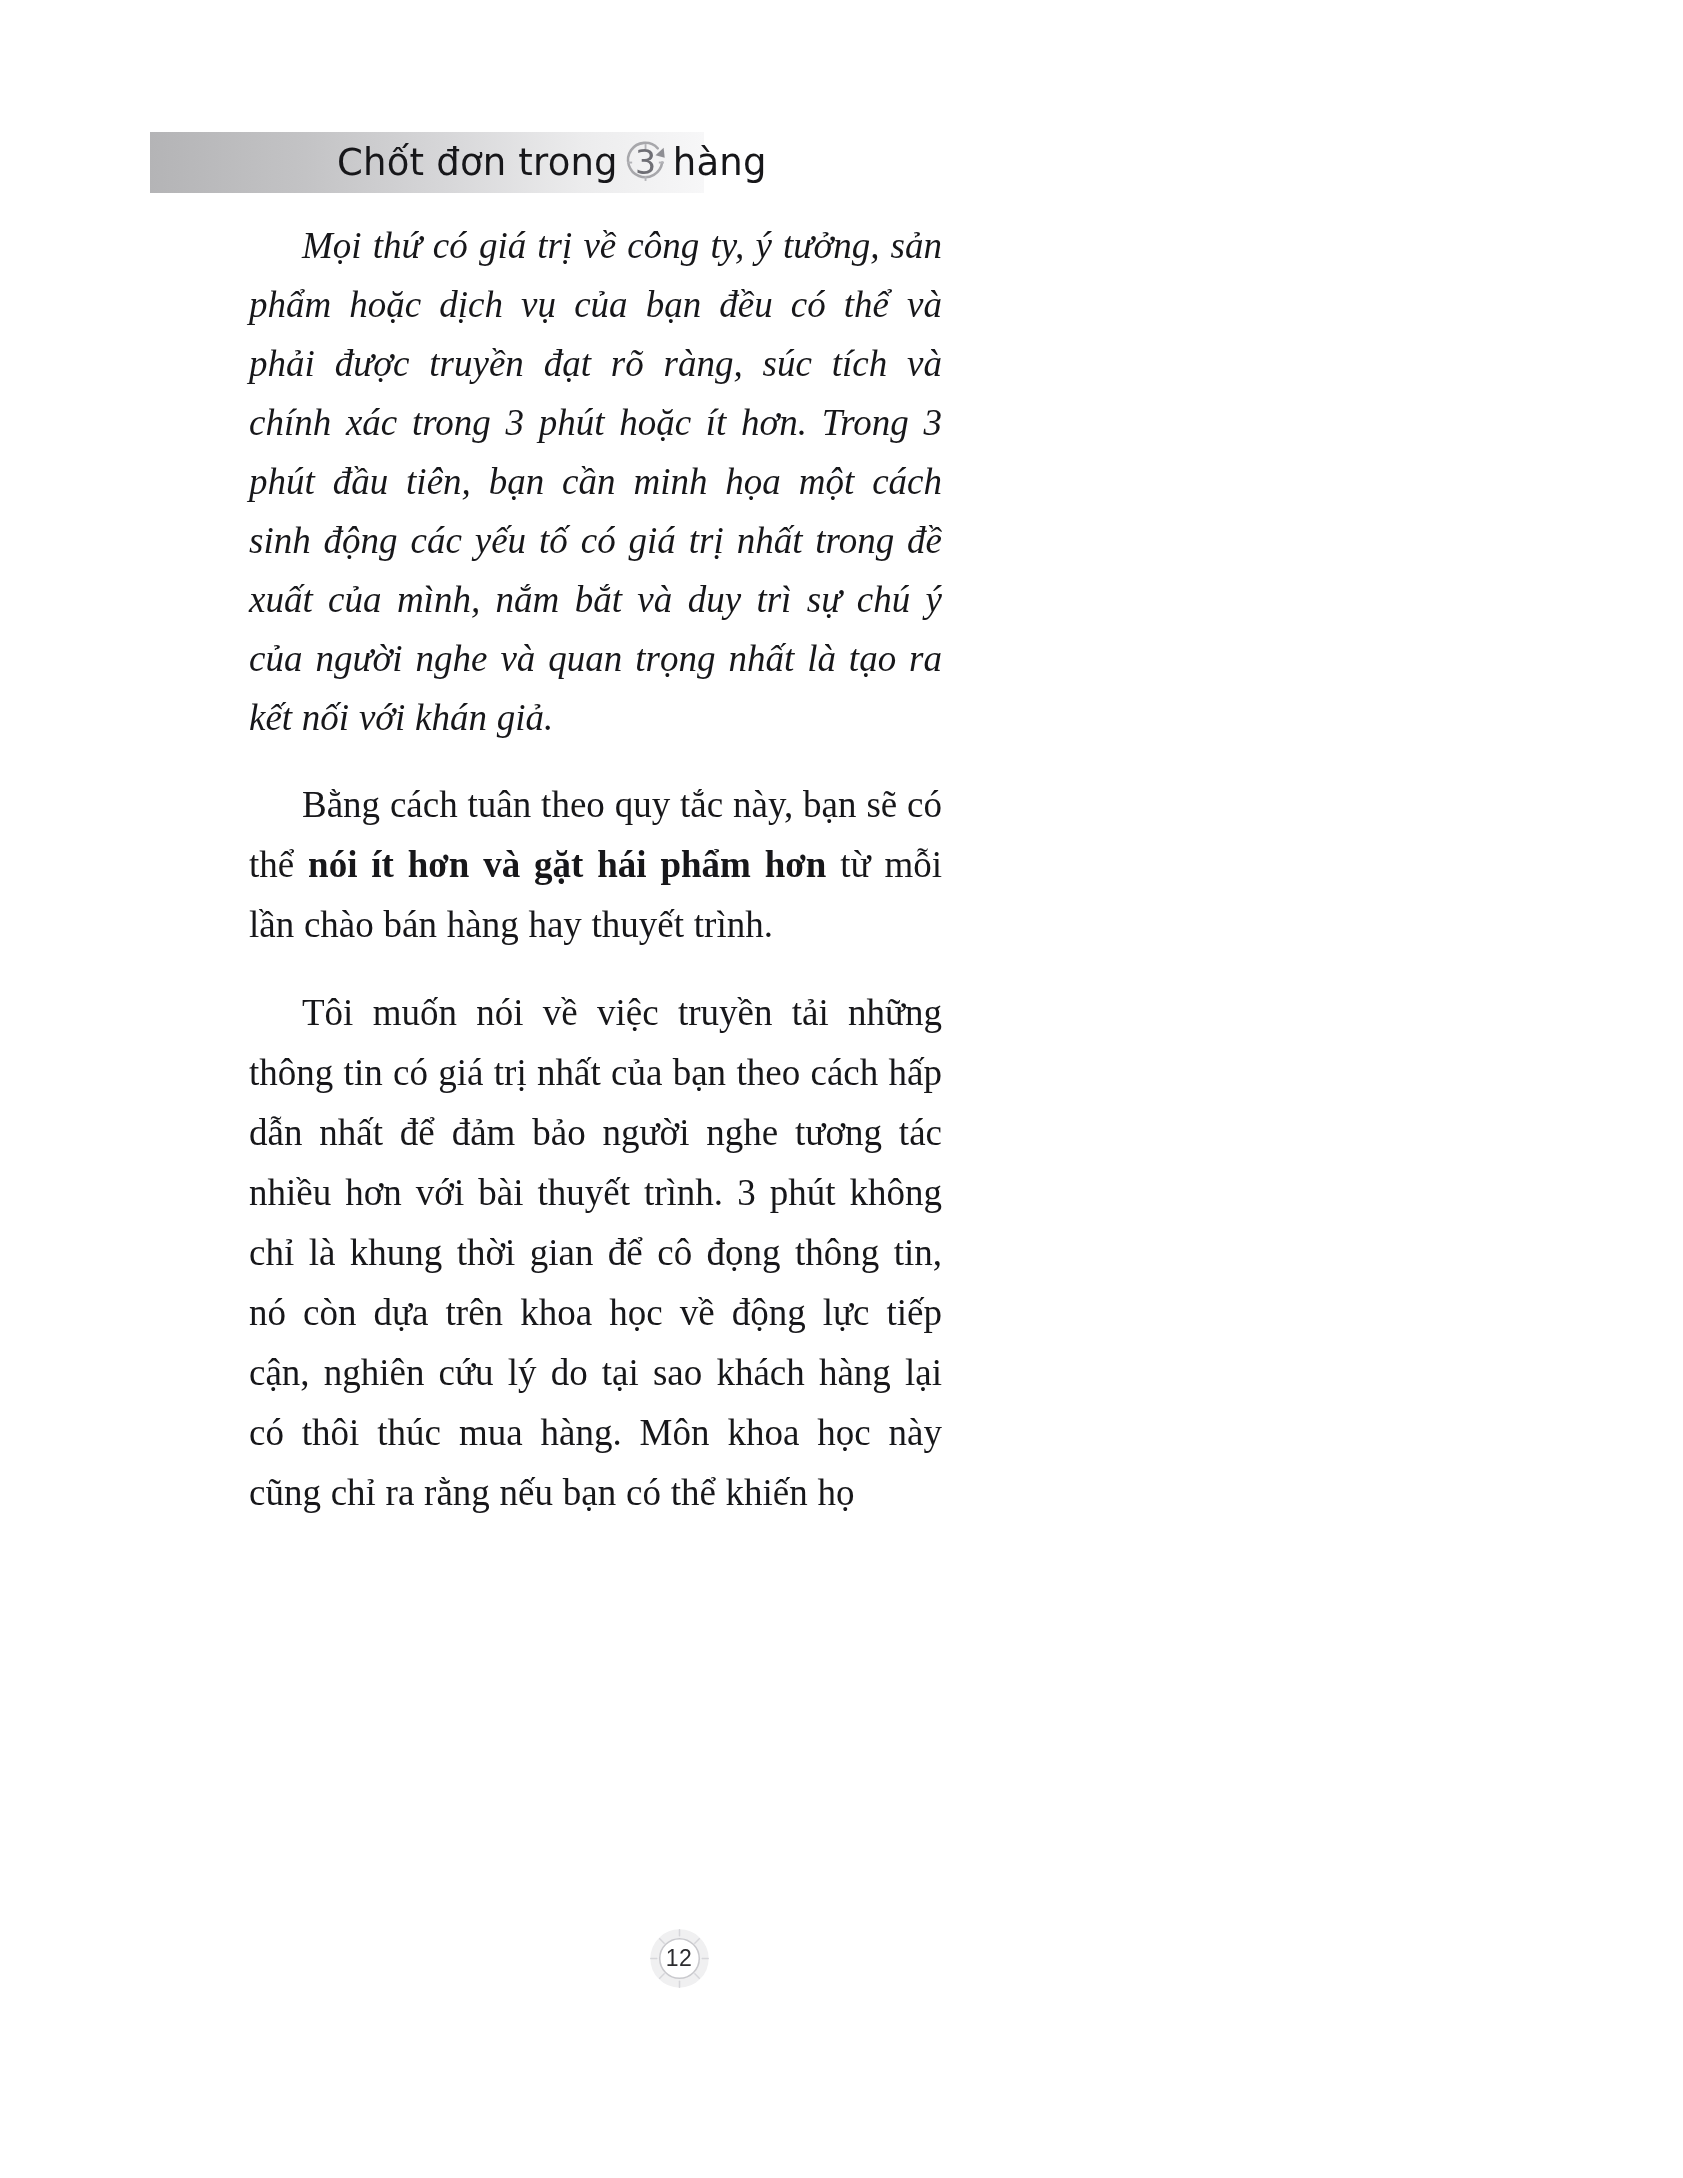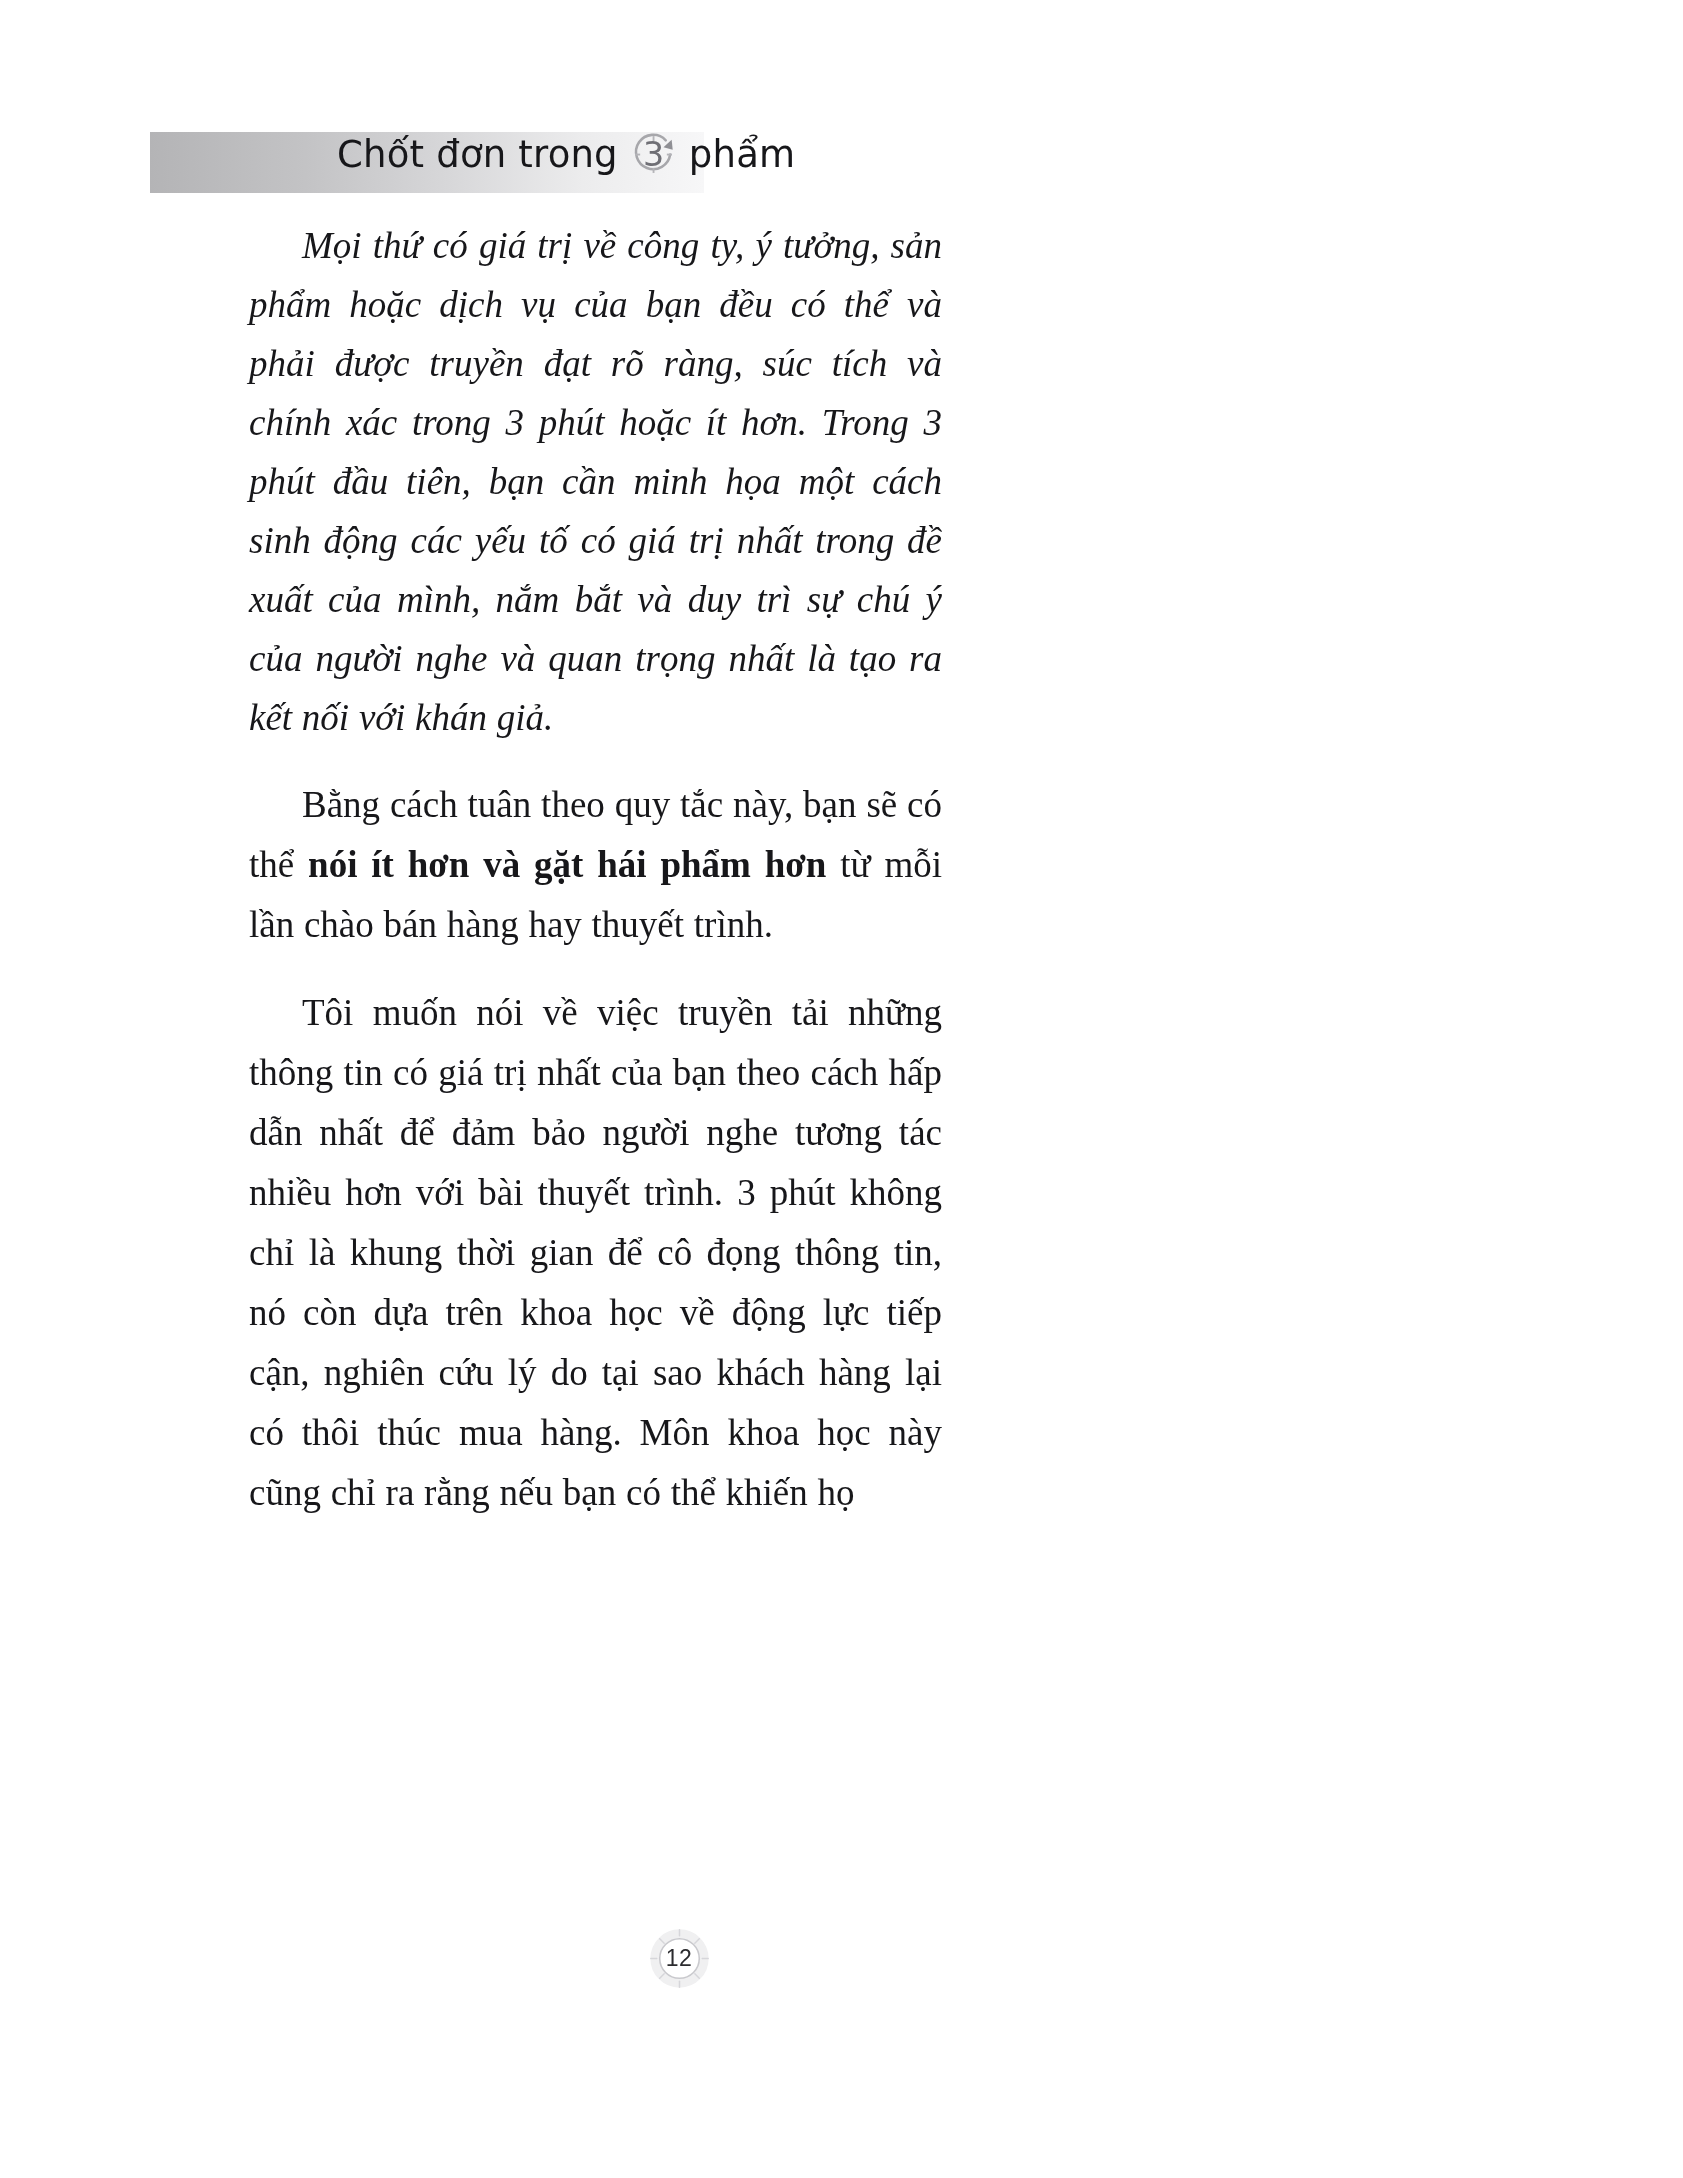--- a/index.html
+++ b/index.html
@@ -26,25 +26,25 @@
     background: linear-gradient(to right, #b4b4b6 0%, #c3c3c5 28%, #d8d8da 55%, #ececed 78%, #f7f7f8 100%);
     display: flex;
     align-items: center;
     justify-content: flex-end;
     padding-right: 0px;
     box-sizing: border-box;
   }
   .header-title-wrap {
     position: absolute;
     left: 337px;
-    top: 124px;
+    top: 132px;
     height: 61px;
     display: flex;
     align-items: center;
-    gap: 10px;
+    gap: 2px;
     white-space: nowrap;
   }
   .header-title-text {
     font-family: "DejaVu Sans", "Liberation Sans", sans-serif;
     font-size: 37px;
     font-weight: 400;
     color: #17171a;
     letter-spacing: 0.2px;
   }
   .clock3 {
@@ -134,21 +134,21 @@
 
       <rect x="25.1" y="7.2" width="1.9" height="5.2" fill="#b4b4b8"></rect>
       <rect x="25.1" y="39.6" width="1.9" height="5.2" fill="#b4b4b8"></rect>
       <rect x="7.2" y="25.1" width="5.2" height="1.9" fill="#b4b4b8"></rect>
       <rect x="39.6" y="25.1" width="5.2" height="1.9" fill="#b4b4b8"></rect>
 
       <text x="26" y="38" text-anchor="middle" font-family="DejaVu Sans, Liberation Sans, sans-serif" font-size="34" fill="#6f6f75">3</text>
     </svg>
   </span>
 
-  <span class="header-title-text">phẩm</span>
+  <span class="header-title-text">hàng</span>
 </div>
 
 <div class="page-body">
 
   <p class="para italic">Mọi thứ có giá trị về công ty, ý tưởng, sản phẩm hoặc dịch vụ của bạn đều có thể và phải được truyền đạt rõ ràng, súc tích và chính xác trong 3 phút hoặc ít hơn. Trong 3 phút đầu tiên, bạn cần minh họa một cách sinh động các yếu tố có giá trị nhất trong đề xuất của mình, nắm bắt và duy trì sự chú ý của người nghe và quan trọng nhất là tạo ra kết nối với khán giả.</p>
 
   <p class="para"><span>Bằng cách tuân theo quy tắc này, bạn sẽ có thể </span><b>nói ít hơn và gặt hái phẩm hơn</b><span> từ mỗi lần chào bán hàng hay thuyết trình.</span></p>
 
 
   <p class="para lastpara">Tôi muốn nói về việc truyền tải những thông tin có giá trị nhất của bạn theo cách hấp dẫn nhất để đảm bảo người nghe tương tác nhiều hơn với bài thuyết trình. 3 phút không chỉ là khung thời gian để cô đọng thông tin, nó còn dựa trên khoa học về động lực tiếp cận, nghiên cứu lý do tại sao khách hàng lại có thôi thúc mua hàng. Môn khoa học này cũng chỉ ra rằng nếu bạn có thể khiến họ</p>

